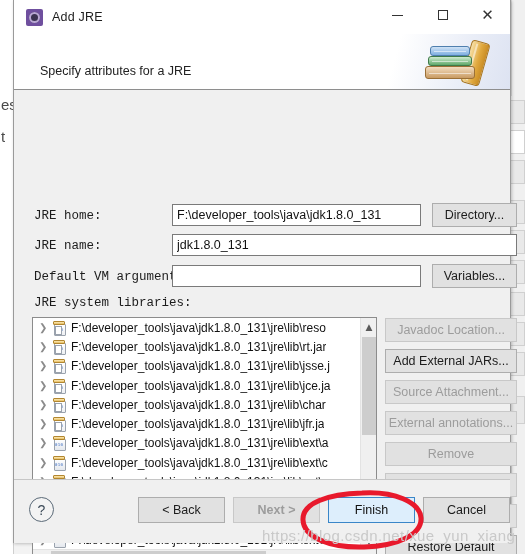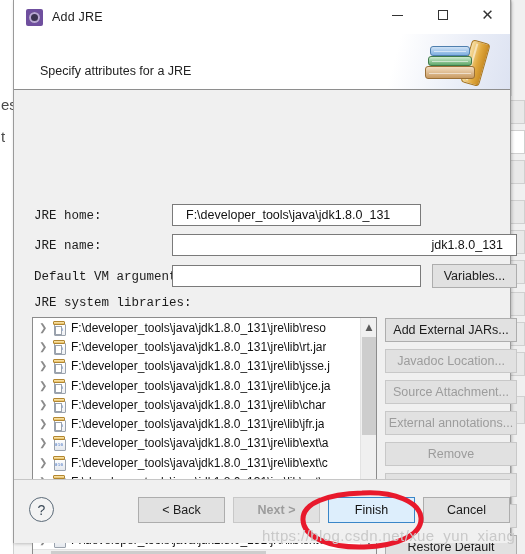--- a/index.html
+++ b/index.html
@@ -107,37 +107,37 @@
   }
 
   
   #body{padding:0;position:relative;height:453px;background:#f0f0f0;}
 
   .row{position:absolute;display:flex;align-items:center;font-family:Liberation Mono, monospace;}
   .lbl{font-size:12.5px;color:#1c1c1c;white-space:nowrap;}
   .tinput{
     box-sizing:border-box;height:22px;background:#ffffff;
     border:1px solid #7a7a7a;font-size:12.5px;color:#111;
-    padding:0 13px;line-height:20px;font-family:"Liberation Sans",sans-serif;
+    padding:0 4px;line-height:20px;font-family:"Liberation Sans",sans-serif;
     outline:none;
   }
   .btn{
     box-sizing:border-box;background:#e1e1e1;border:1px solid #adadad;
     font-size:12.5px;color:#1c1c1c;height:24px;
     display:flex;align-items:center;justify-content:center;
     font-family:"Liberation Sans",sans-serif;cursor:default;
   }
   .btn.disabled{color:#9c9c9c;background:#e1e1e1;border-color:#c8c8c8;}
 
   #lbl-home{left:20px;top:119px;}
   #in-home{position:absolute;left:158px;top:114px;width:249px;}
   #btn-directory{position:absolute;left:418px;top:113px;width:85px;}
 
   #lbl-name{left:20px;top:149px;}
-  #in-name{position:absolute;left:158px;top:144px;width:345px;text-align:right;}
+  #in-name{position:absolute;left:158px;top:144px;width:345px;}
 
   #lbl-vm{left:20px;top:180px;}
   #in-vm{position:absolute;left:158px;top:175px;width:249px;}
   #btn-variables{position:absolute;left:418px;top:174px;width:85px;}
 
   #lbl-libs{left:20px;top:206px;}
 
   
   #list-wrap{
     position:absolute;left:18px;top:227px;width:345px;height:249px;
@@ -274,20 +274,21 @@
       <div class="book" id="book-blue"></div>
       <div class="book" id="book-green"></div>
       <div class="book" id="book-tan"></div>
     </div>
   </div>
 
   <div id="body">
 
     <div class="row lbl" id="lbl-home">JRE home:</div>
     <input class="tinput" id="in-home" type="text" value="F:\developer_tools\java\jdk1.8.0_131" style="">
+    <div class="btn" id="btn-directory">Directory...</div>
 
     <div class="row lbl" id="lbl-name">JRE name:</div>
     <input class="tinput" id="in-name" type="text" value="jdk1.8.0_131" style="">
 
     <div class="row lbl" id="lbl-vm">Default VM arguments:</div>
     <input class="tinput" id="in-vm" type="text" value="" style="">
     <div class="btn" id="btn-variables">Variables...</div>
 
     <div class="row lbl" id="lbl-libs">JRE system libraries:</div>
 
@@ -408,22 +409,22 @@
         <div class="sbtn" style="position:absolute;bottom:0;left:0;">▼</div>
       </div>
       <div id="hsb">
         <div class="hbtn" style="left:0;">❮</div>
         <div id="hthumb"></div>
         <div class="hbtn" style="right:0;">❯</div>
       </div>
     </div>
 
     <div id="side-btns">
+        <div class="btn disabled">Javadoc Location...</div>
         <div class="btn">Add External JARs...</div>
-        <div class="btn disabled">Javadoc Location...</div>
         <div class="btn disabled">Source Attachment...</div>
         <div class="btn disabled">External annotations...</div>
         <div class="btn disabled">Remove</div>
         <div class="btn disabled">Up</div>
         <div class="btn disabled">Down</div>
         <div class="btn">Restore Default</div>
       </div>
 
     <div id="bottom">
       <div id="help-icon">?</div>

